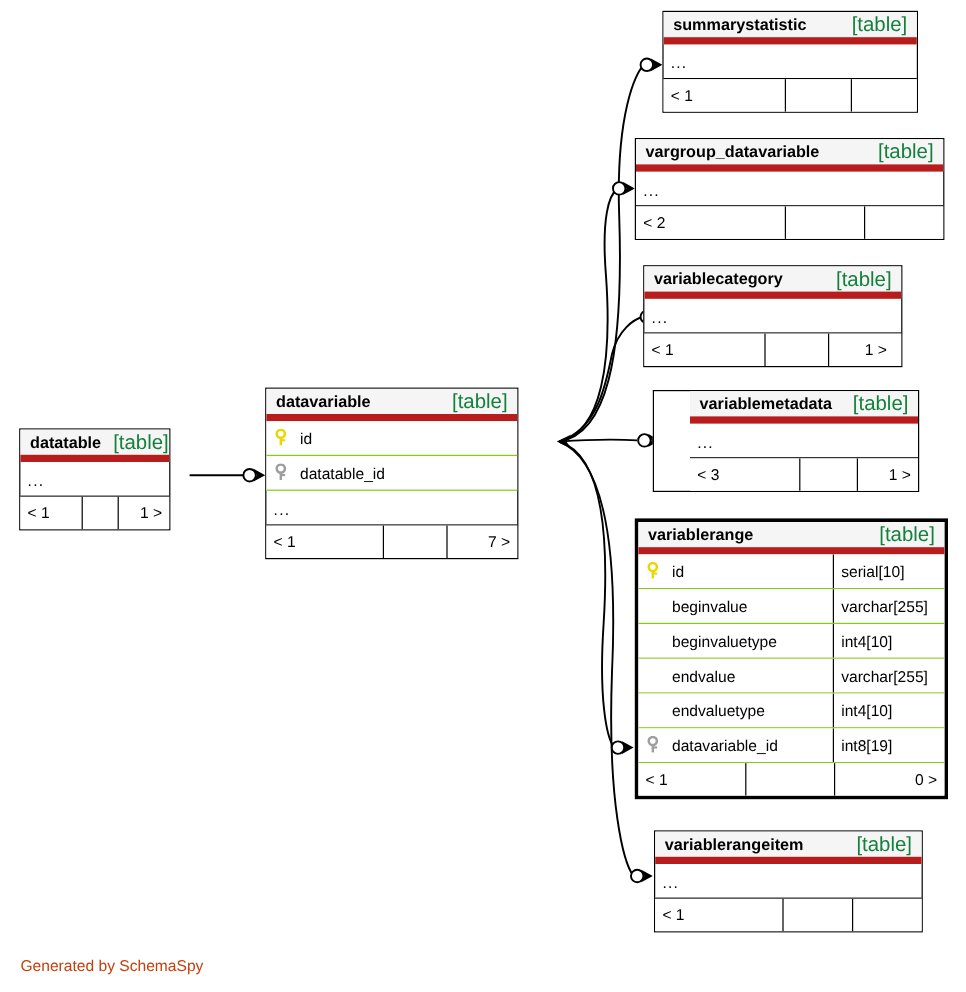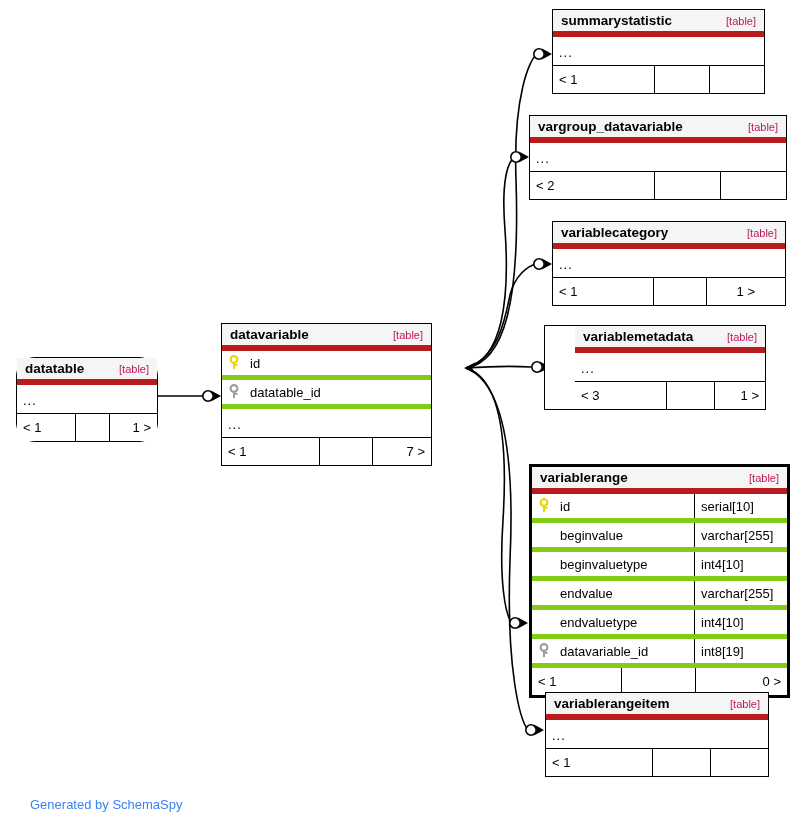--- a/index.html
+++ b/index.html
@@ -55,32 +55,32 @@
     box-sizing: border-box;
     padding: 0 8px;
     height: 27px;
   }
   .tbl-name {
     font-weight: bold;
     font-size: 13.5px;
     white-space: nowrap;
   }
   .tbl-tag {
-    color: #be185d;
-    font-size: 11px;
+    color: #15803d;
+    font-size: 17px;
     white-space: nowrap;
     padding-left: 10px;
   }
 
   .tbl-row {
     display: flex;
     align-items: center;
     height: 29px;
     box-sizing: border-box;
-    border-bottom: 5px solid #84cc16;
+    border-bottom: 1px solid #84cc16;
     background: #ffffff;
   }
   .tbl-row:last-child { border-bottom: none; }
 
   .row-name {
     display: flex;
     align-items: center;
     flex: 1 1 auto;
     padding-left: 6px;
     min-width: 0;
@@ -140,24 +140,24 @@
     font-size: 13px;
     overflow: hidden;
     white-space: nowrap;
   }
   .foot-left   { justify-content: flex-start; padding-left: 6px; }
   .foot-mid    { justify-content: center; border-left: 1px solid #000000; }
   .foot-right  { justify-content: flex-end; padding-right: 6px; border-left: 1px solid #000000; }
 
   .credit {
     position: absolute;
-    left: 30px;
+    left: 17px;
     top: 797px;
     font-size: 13px;
-    color: #3b82f6;
+    color: #c2410c;
     z-index: 3;
     white-space: nowrap;
   }
 </style>
 </head>
 <body>
 
 <div id="diagram">
 
   <svg id="edges" viewBox="0 0 805 827" width="805" height="827">
@@ -198,21 +198,21 @@
       <path d="M 552,264 L 542,258.5 L 545,264 L 542,269.5 Z"></path>
       <path d="M 550,367 L 540,361.5 L 543,367 L 540,372.5 Z"></path>
       <path d="M 528,623 L 518,617.5 L 521,623 L 518,628.5 Z"></path>
       <path d="M 544,730 L 534,724.5 L 537,730 L 534,735.5 Z"></path>
       <path d="M 221,396 L 211,390.5 L 214,396 L 211,401.5 Z"></path>
 
       <path d="M 464,368 L 476,362 L 472,368 L 476,374 Z"></path>
     </g>
   </svg>
 
-  <div class="table-node" style="left:16px; top:357px; width:142px;border-radius:19px;">
+  <div class="table-node" style="left:16px; top:357px; width:126px;">
     <div class="tbl-header">
       <span class="tbl-name">datatable</span>
       <span class="tbl-tag">[table]</span>
     </div>
     <div class="ellipsis-row">...</div>
     <div class="tbl-footer">
       <div class="foot-cell foot-left" style="width:58px;">&lt; 1</div>
       <div class="foot-cell foot-mid" style="width:34px;"></div>
       <div class="foot-cell foot-right" style="width:48px;">1 &gt;</div>
     </div>
@@ -274,21 +274,21 @@
       <span class="tbl-tag">[table]</span>
     </div>
     <div class="ellipsis-row">...</div>
     <div class="tbl-footer">
       <div class="foot-cell foot-left" style="width:124px;">&lt; 2</div>
       <div class="foot-cell foot-mid" style="width:66px;"></div>
       <div class="foot-cell foot-right" style="width:66px;"></div>
     </div>
   </div>
 
-  <div class="table-node" style="left:552px; top:221px; width:234px;">
+  <div class="table-node" style="left:536px; top:221px; width:216px;">
     <div class="tbl-header">
       <span class="tbl-name">variablecategory</span>
       <span class="tbl-tag">[table]</span>
     </div>
     <div class="ellipsis-row">...</div>
     <div class="tbl-footer">
       <div class="foot-cell foot-left" style="width:100px;">&lt; 1</div>
       <div class="foot-cell foot-mid" style="width:53px;"></div>
       <div class="foot-cell foot-right" style="width:55px;">1 &gt;</div>
     </div>
@@ -300,21 +300,21 @@
       <span class="tbl-tag">[table]</span>
     </div>
     <div class="ellipsis-row">...</div>
     <div class="tbl-footer">
       <div class="foot-cell foot-left" style="width:105px;">&lt; 3</div>
       <div class="foot-cell foot-mid" style="width:57px;"></div>
       <div class="foot-cell foot-right" style="width:58px;">1 &gt;</div>
     </div>
   </div>
 
-  <div class="table-node focus" style="left:529px; top:432px; width:261px;margin-top:32px;">
+  <div class="table-node focus" style="left:529px; top:432px; width:261px;">
     <div class="tbl-header">
       <span class="tbl-name">variablerange</span>
       <span class="tbl-tag">[table]</span>
     </div>
 
     <div class="tbl-row">
       <div class="row-name">
         <span class="key">
           <svg width="18" height="16" viewBox="0 0 18 16">
             <circle cx="6" cy="4.5" r="3.4" fill="none" stroke="#e8d800" stroke-width="2.1"></circle>

